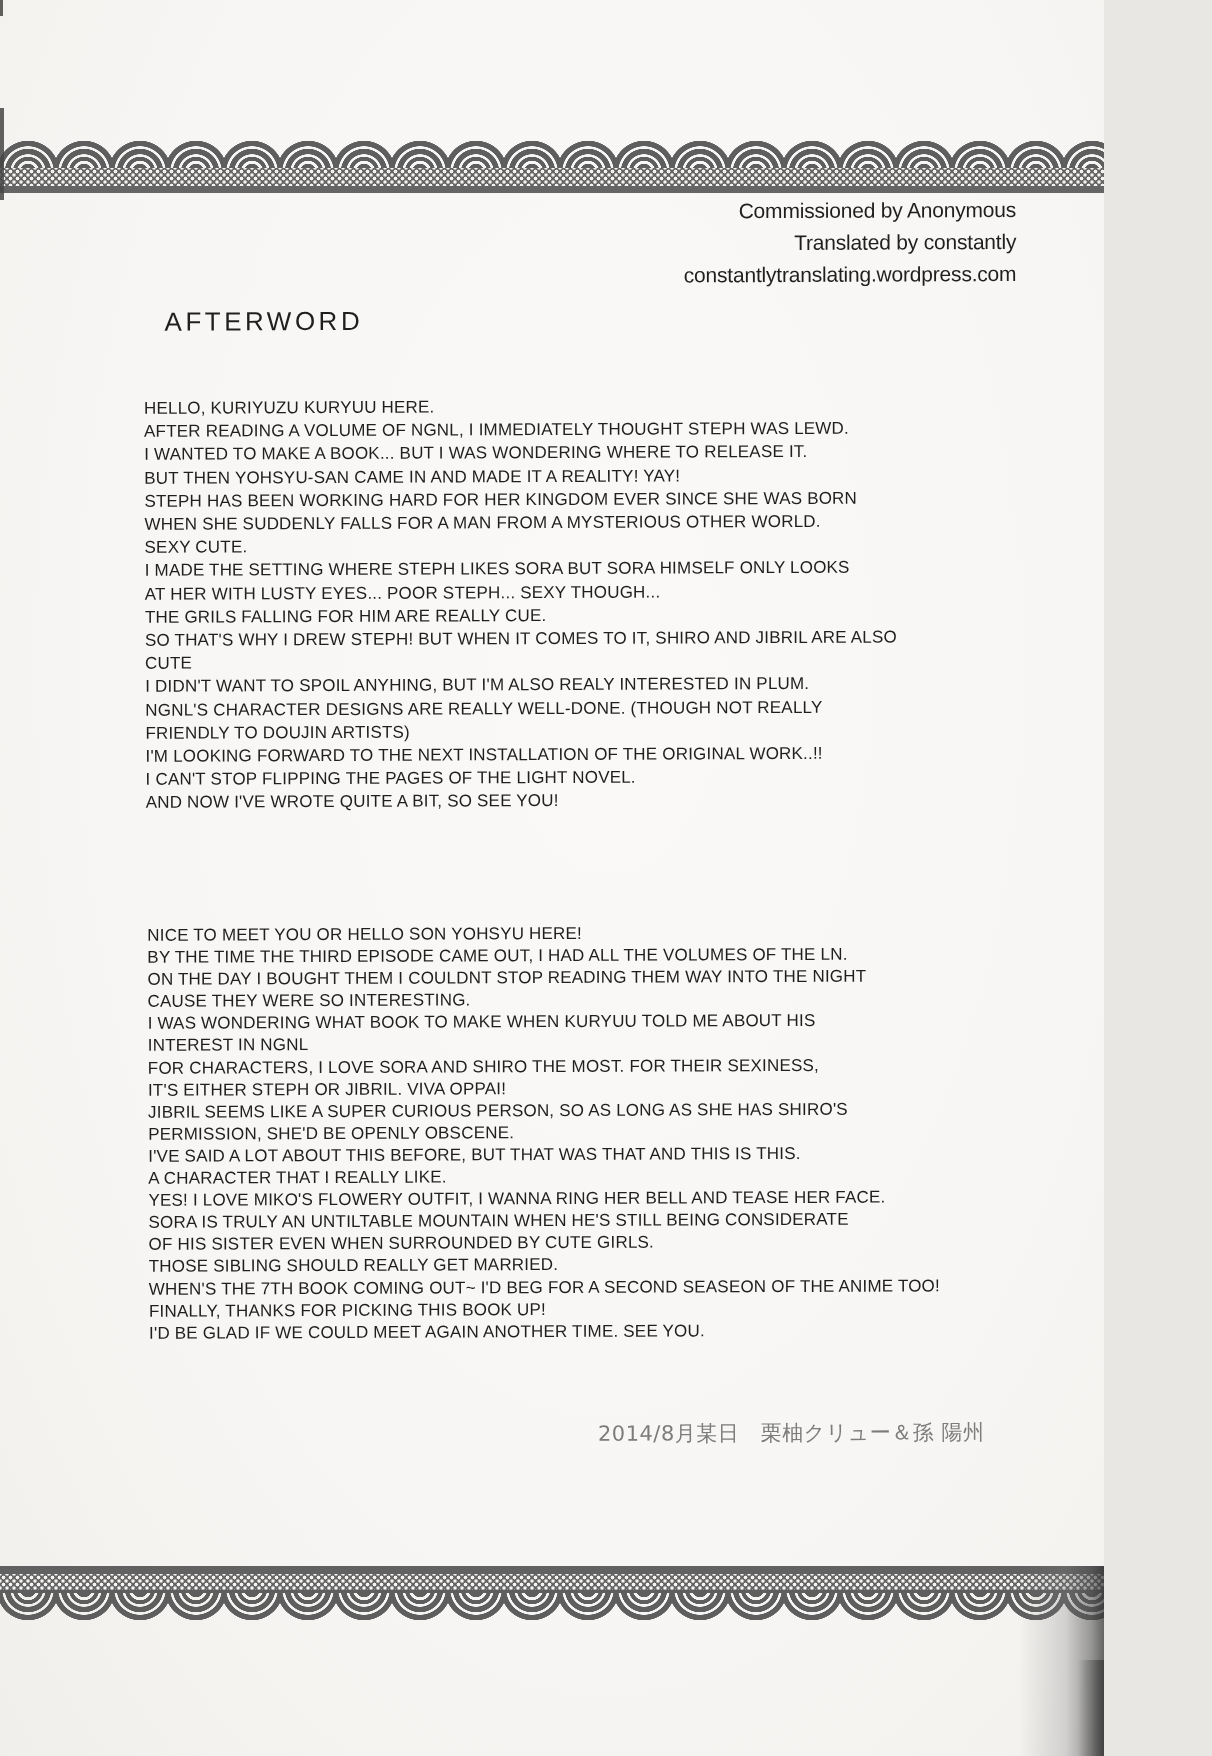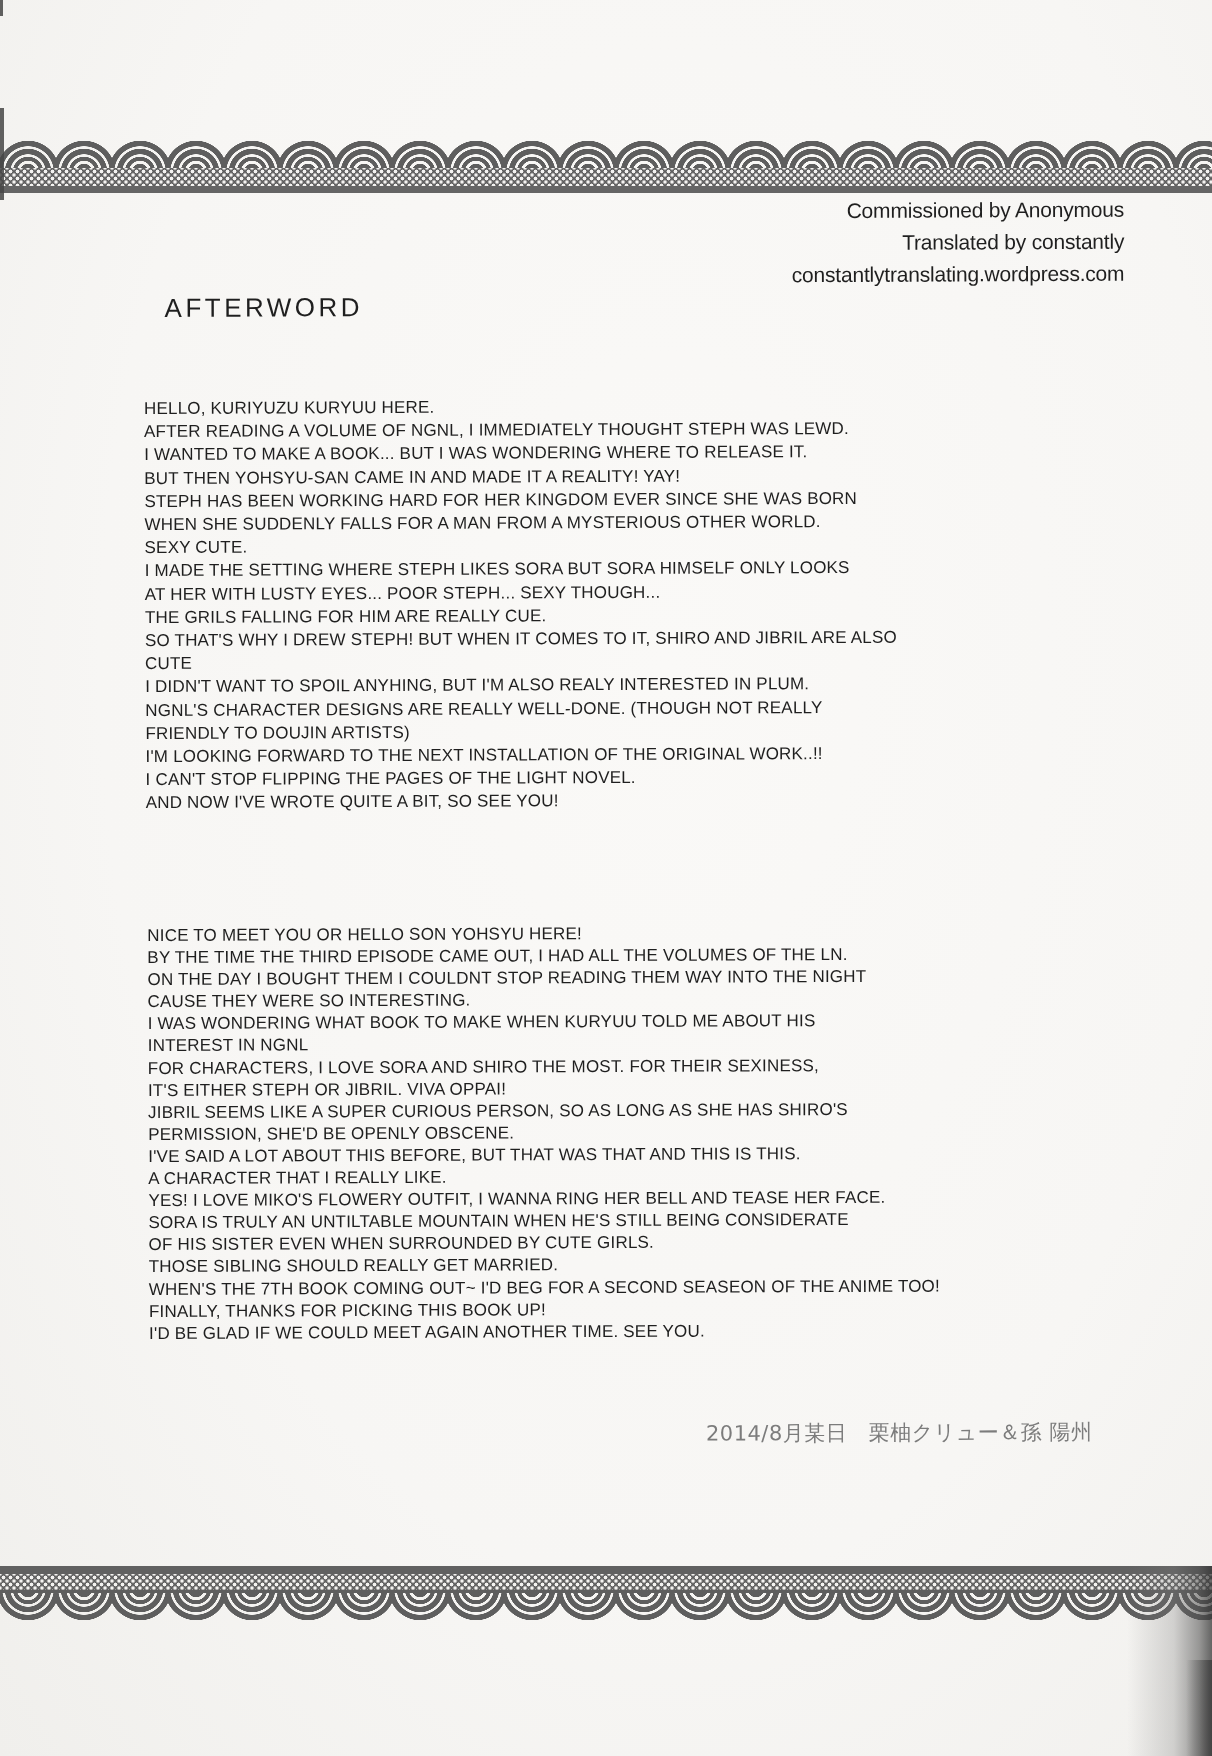--- a/index.html
+++ b/index.html
@@ -3,21 +3,21 @@
 <meta charset="utf-8">
 <style>
   html,body{margin:0;padding:0;}
   body{
     width:1212px;height:1756px;
     font-family:"Liberation Sans",sans-serif;
     background:#e8e7e4;
   }
   .page{
     position:relative;
-    width:1212px;height:1756px;
+    width:1104px;height:1756px;
     overflow:hidden;
     background:radial-gradient(ellipse at 55% 38%, #faf9f7 0%, var(--paper) 60%, #f0efec 100%);
   }
 
   
   .lace-top{position:absolute;left:0;right:0;top:129px;}
   .lace-bottom{position:absolute;left:0;right:0;top:1566px;}
   .scallops-up{
     height:39px;
     background-image:radial-gradient(circle at 28px 43px,
@@ -61,21 +61,21 @@
   }
 
   
   .content{position:absolute;inset:0;transform:rotate(-0.25deg);transform-origin:50% 50%;}
   .credits{
     position:absolute;top:196px;right:85px;
     text-align:right;color:var(--ink);
     font-size:21px;line-height:32px;letter-spacing:-0.2px;
   }
   .afterword-title{
-    position:absolute;left:167px;top:291px;
+    position:absolute;left:167px;top:305px;
     color:var(--ink);font-size:26px;letter-spacing:3.5px;font-weight:normal;margin:0;
   }
   .para{
     position:absolute;left:146px;width:930px;
     color:var(--ink);font-size:17px;letter-spacing:.2px;
   }
   .para .tline{white-space:nowrap;}
   .para-1{top:395px;line-height:23.2px;}
   .para-2{top:923px;left:147px;line-height:22.1px;}
   .signature{

